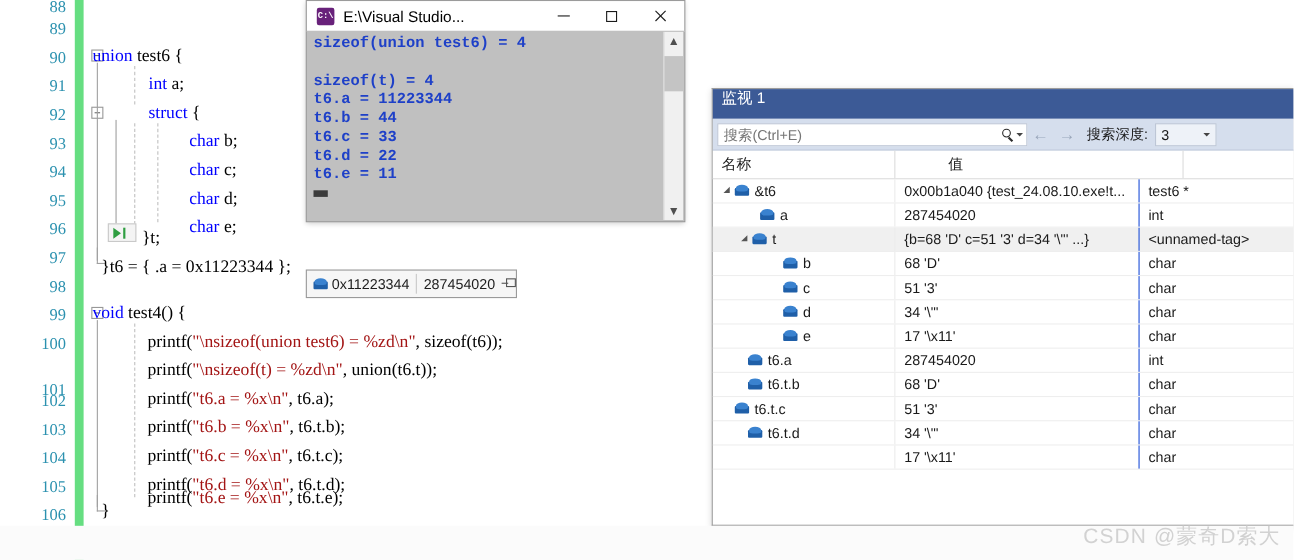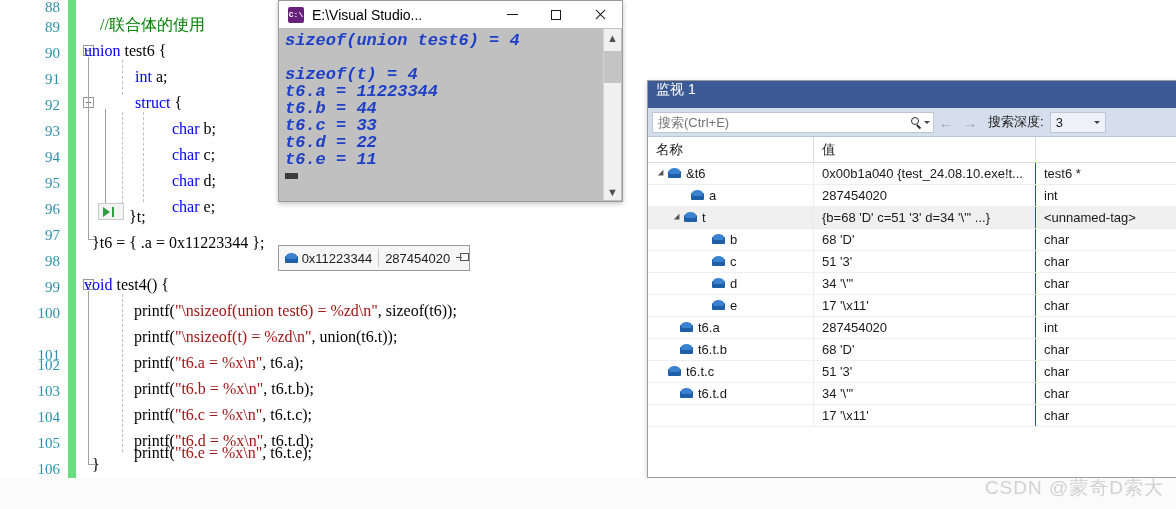--- a/index.html
+++ b/index.html
@@ -105,21 +105,21 @@
     content:"";position:absolute;left:0;top:5.5px;width:13px;height:1px;background:#1a1a1a;
   }
   .g-close:before{transform:rotate(45deg);}
   .g-close:after{transform:rotate(-45deg);}
   #console-body{
     position:absolute;left:0;top:27px;right:0;bottom:0;background:#c0c0c0;
     padding:4px 0 0 6px;box-sizing:border-box;
   }
   .cline{
     font-family:"Liberation Mono","DejaVu Sans Mono",monospace;
-    font-size:17px;line-height:17px;color:#1e40c8;white-space:pre;font-weight:bold;font-style:italic;
+    font-size:14px;line-height:17px;color:#1e40c8;white-space:pre;font-weight:bold;
   }
   .cline.blank{color:transparent;}
   .ccursor{width:13px;height:6px;background:#3b3b3b;margin-top:5px;}
   #console-sb{
     position:absolute;right:1px;top:28px;width:17px;bottom:1px;background:#f0f0f0;
     border-left:1px solid #d4d4d4;
   }
   #console-sb .arr{height:17px;display:flex;align-items:center;justify-content:center;color:#4f4f4f;font-size:11px;}
   #console-sb .thumb{position:absolute;left:0;top:22px;width:17px;height:32px;background:#c4c4c4;}
 
@@ -161,21 +161,21 @@
   .navarrow{width:24px;text-align:center;font-size:15px;color:#9aa7bb;}
   .depth-label{font-size:13px;color:#1a1a1a;margin-left:6px;}
   #depth-select{
     margin-left:6px;width:56px;height:21px;background:#eef2f8;border:1px solid #bdc6d6;
     box-sizing:border-box;display:flex;align-items:center;justify-content:space-between;
     padding:0 5px;font-size:13px;color:#1a1a1a;
   }
   
   #grid-head{
     height:25px;display:flex;background:#ffffff;border-bottom:1px solid #dcdcdc;
-    font-size:13.5px;color:#1a1a1a;
+    font-size:13.5px;color:#1a1a1a;gap:40px;
   }
   .col-name{width:166px;box-sizing:border-box;padding:4px 0 0 8px;border-right:1px solid #dcdcdc;}
   .col-val{width:222px;box-sizing:border-box;padding:4px 0 0 8px;border-right:1px solid #dcdcdc;}
   .col-type{flex:1;box-sizing:border-box;padding:4px 0 0 8px;}
   .wrow{
     height:21px;display:flex;align-items:center;border-bottom:1px solid #eeeeee;
     font-size:13px;color:#1a1a1a;
   }
   .wrow.sel{background:#f0f0f0;}
   .wc-name{width:166px;box-sizing:border-box;display:flex;align-items:center;
@@ -243,21 +243,20 @@
   <div class="vdash" style="left:143px;top:112px;height:90px;"></div>
   <div class="vline" style="left:88px;top:291px;height:170px;"></div>
   <div class="elbow" style="left:88px;top:450px;width:7px;height:14px;"></div>
   <div class="vdash" style="left:122px;top:294px;height:158px;"></div>
 
   <div class="curstmt" style="left:98px;top:203px;">
     <div class="tri"></div>
     <div class="bar"></div>
   </div>
 
-  <div class="codeline" style="top:12px;left:100px;"><span class="cm">//联合体的使用</span></div>
 
   <div class="codeline" style="top:38px;"><span class="kw">union</span><span class="plain"> </span><span class="plain">test6</span><span class="plain"> </span><span class="plain">{</span></div>
 
   <div class="codeline" style="top:64px;left:135px;"><span class="kw">int</span><span class="plain"> </span><span class="plain">a;</span></div>
 
   <div class="codeline" style="top:90px;left:135px;"><span class="kw">struct</span><span class="plain"> </span><span class="plain">{</span></div>
 
   <div class="codeline" style="top:116px;left:172px;"><span class="kw">char</span><span class="plain"> </span><span class="plain">b;</span></div>
 
   <div class="codeline" style="top:142px;left:172px;"><span class="kw">char</span><span class="plain"> </span><span class="plain">c;</span></div>

